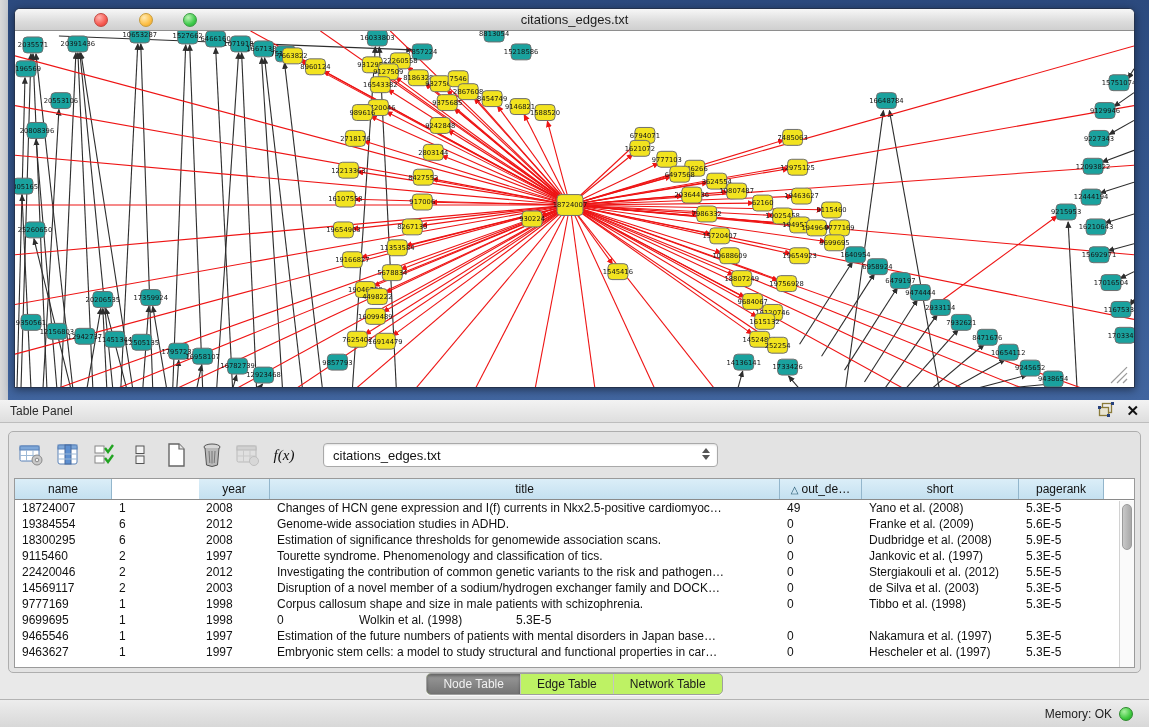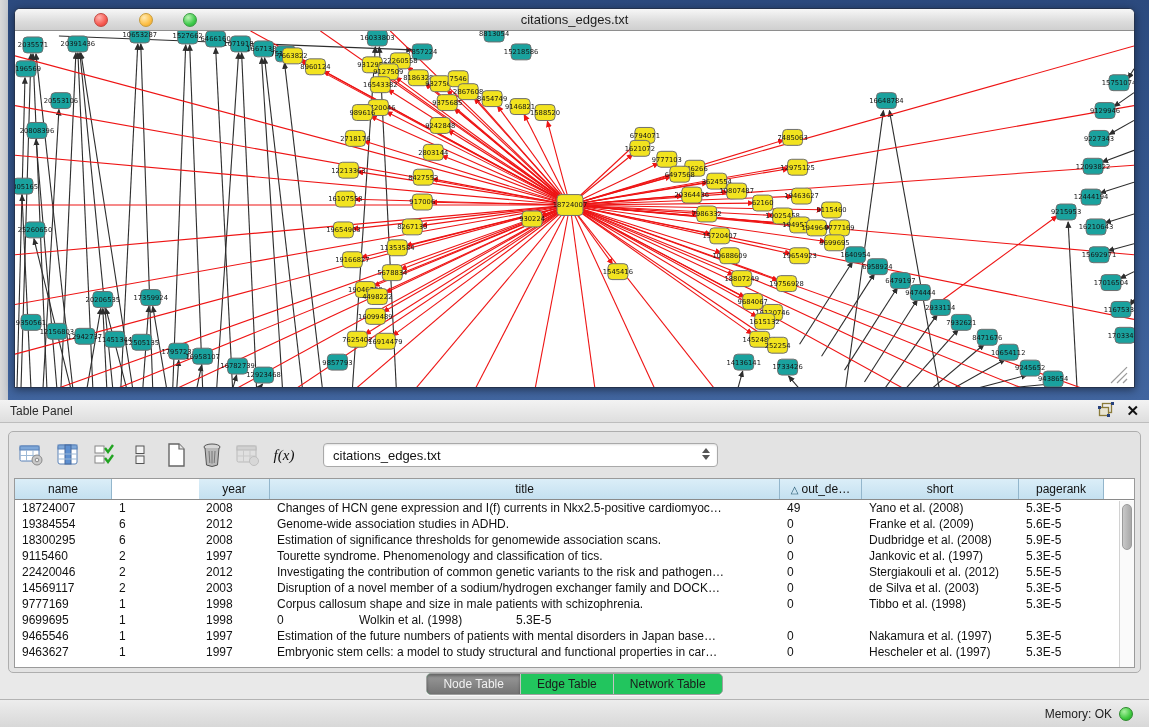--- a/index.html
+++ b/index.html
@@ -58,21 +58,21 @@
   .trow { display:flex; height:16px; line-height:16px; font-size:12px; color:#111; white-space:nowrap; }
   .td { flex:none; overflow:hidden; padding-left:7px; text-overflow:clip; }
   .vscroll { position:absolute; right:0; top:22px; bottom:0; width:15px;
     background:#fafafa; border-left:1px solid #d2d2d2; }
   .vthumb { position:absolute; left:2px; top:3px; width:10px; height:46px;
     border-radius:6px; background:linear-gradient(90deg,#c9c9c9,#a8a8a8); border:1px solid #9b9b9b; }
 
   
   .tabsbar { position:absolute; left:0; top:673px; width:1149px; height:24px; text-align:center; }
   .seg { display:inline-flex; border:1px solid #9f9f9f; border-radius:5px; overflow:hidden;
-    background:#22c55e; box-shadow:0 1px 1px rgba(255,255,255,.8); }
+    background:#bef264; box-shadow:0 1px 1px rgba(255,255,255,.8); }
   .seg .tab { font-size:12px; padding:3px 16px; color:#1a1a1a; border-right:1px solid #c4c4c4; cursor:default; }
   .seg .tab:last-child { border-right:none; }
   .seg .tab.active { background:linear-gradient(180deg,#9a9a9a,#747474); color:#f2f2f2;
     box-shadow:inset 0 2px 3px rgba(0,0,0,.35); }
 
   
   .statusbar { position:absolute; left:0; top:699px; width:1149px; height:28px;
     background:linear-gradient(180deg,#ededed,#d8d8d8); border-top:1px solid #b3b3b3;
     display:flex; align-items:center; justify-content:flex-end; padding-right:16px; gap:7px; }
   .mem-label { font-size:12px; color:#222; }

